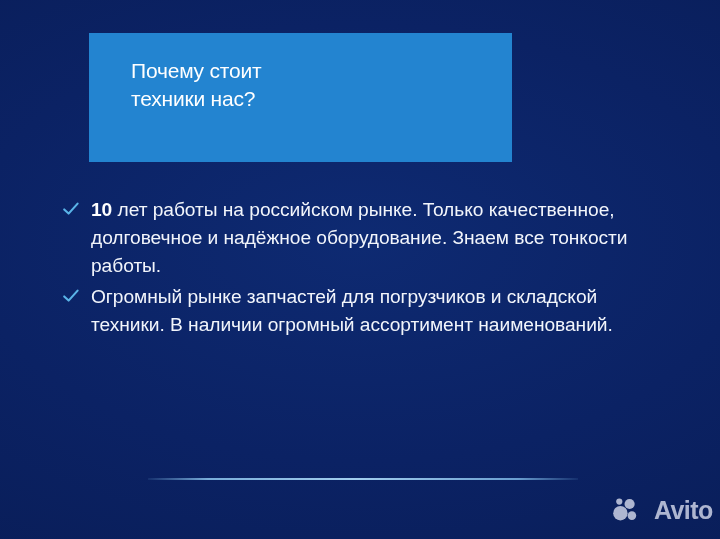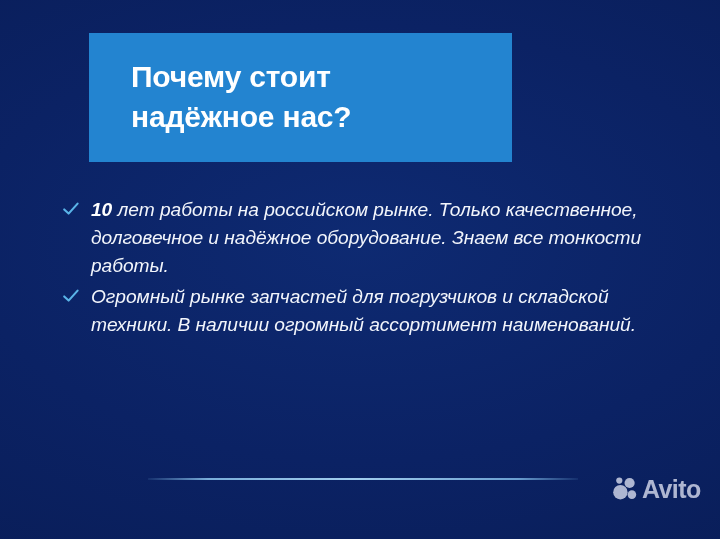--- a/index.html
+++ b/index.html
@@ -31,22 +31,22 @@
     height: 129px;
     background: #2384d0;
   }
 
   .title-text {
     position: absolute;
     left: 42px;
     top: 24px;
     right: 14px;
     color: #ffffff;
-    font-size: 30px;
-    font-weight: bold;
+    font-size: 21px;
+    font-weight: normal;
     line-height: 1.33;
     letter-spacing: -0.2px;
   }
 
   .title-line {
     display: block;
     white-space: nowrap;
   }
 
   
@@ -55,21 +55,20 @@
     left: 62px;
     top: 196px;
     width: 610px;
   }
 
   .bullet-item {
     position: relative;
     display: block;
     padding-left: 29px;
     margin-bottom: 2px;
-    font-style: italic;
   }
 
   .check-icon {
     position: absolute;
     left: 0;
     top: 4px;
     width: 18px;
     height: 18px;
     display: block;
     color: #5ab4e8;
@@ -106,24 +105,24 @@
         rgba(140,198,238,0.85) 14%,
         rgba(170,215,245,0.95) 48%,
         rgba(130,190,235,0.80) 86%,
         rgba(100,165,220,0.10) 100%);
   }
 
   
   .avito-watermark {
     position: absolute;
     left: 612px;
-    top: 476px;
+    top: 497px;
     display: flex;
     align-items: center;
-    gap: 4px;
+    gap: 16px;
     opacity: 0.80;
   }
 
   .avito-mark {
     display: block;
     width: 26px;
     height: 26px;
   }
 
   .avito-mark svg { display: block; }
@@ -137,21 +136,21 @@
   }
 </style>
 </head>
 <body>
 
 <div class="slide">
 
   <div class="title-box">
     <div class="title-text">
       <span class="title-line">Почему стоит</span>
-      <span class="title-line">надёжное нас?</span>
+      <span class="title-line">техники нас?</span>
     </div>
   </div>
 
   <div class="bullet-list">
 
     <div class="bullet-item">
       <span class="check-icon">
         <svg viewBox="0 0 18 18" aria-hidden="true">
           <path d="M2.2 9.4 L6.6 13.6 L15.6 3.6" fill="none" stroke="currentColor" stroke-width="2.1" stroke-linecap="round" stroke-linejoin="round"></path>
         </svg>

